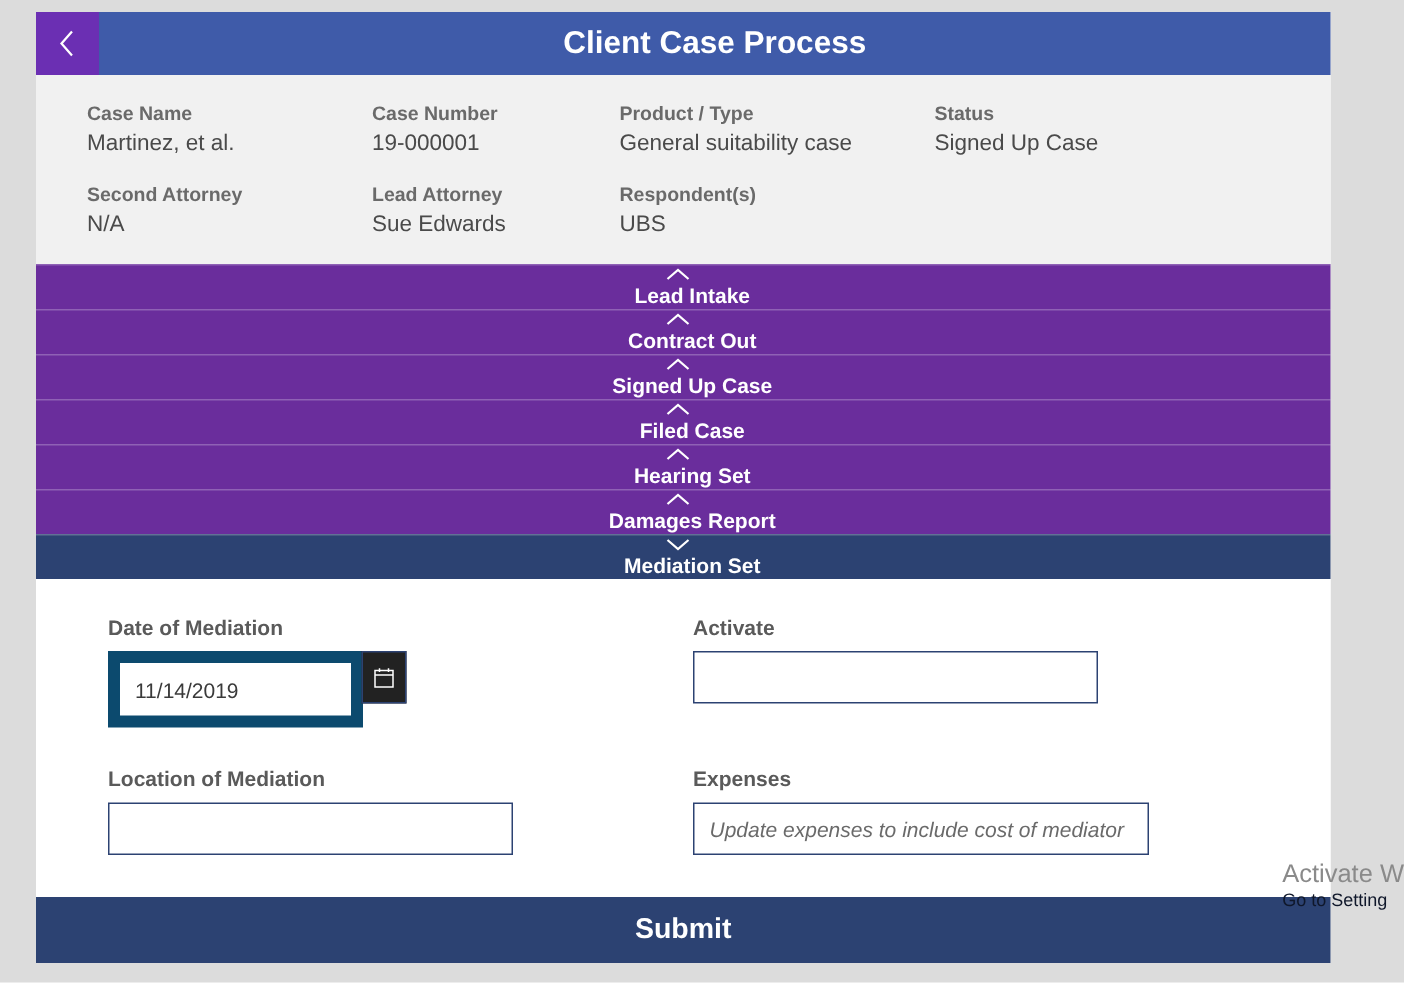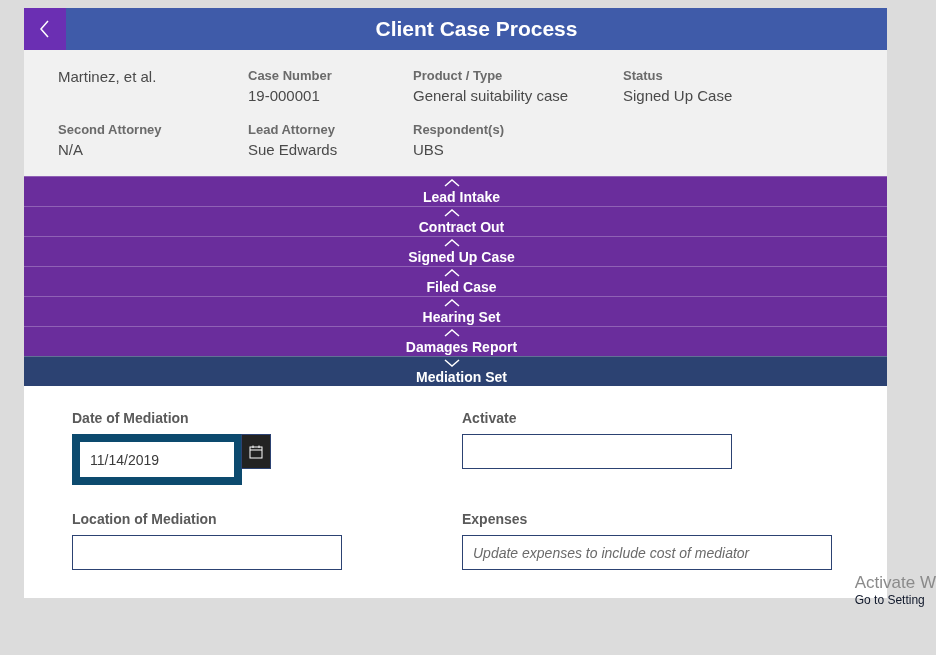--- a/index.html
+++ b/index.html
@@ -26,21 +26,21 @@
 
     .form-panel { background: #fff; padding: 24px 48px 28px 48px; }
     .form-row { display: flex; gap: 90px; margin-bottom: 26px; }
     .form-col { flex: 1; }
     .form-label { font-size: 14px; font-weight: 700; color: #5a5a5a; margin-bottom: 8px; display: block; }
     .date-wrap { display: flex; }
     .text-input { height: 35px; border: 1px solid #2c4272; padding: 0 10px; font-size: 14px; color: #444; width: 100%; }
     .date-input { height: 51px; border: 8px solid #0c4a6e; padding: 0 10px; font-size: 14px; color: #3a3a3a; width: 170px; }
     .cal-btn { width: 30px; height: 35px; background: #222; display: flex; align-items: center; justify-content: center; margin-left: -1px; border: 1px solid #2c4272; cursor: pointer; }
     .mediator-input, .location-input { width: 270px; }
-    .expenses-input { width: 370px; font-style: italic; color: #ec4899; }
+    .expenses-input { width: 304px; font-style: italic; color: #ec4899; }
     .expenses-input::placeholder { font-style: italic; color: #6a6a6a; }
 
     .submit-bar { height: 44px; background: #2c4272; display: flex; align-items: center; justify-content: center; color: #fff; font-size: 19px; font-weight: 600; cursor: pointer; }
 
     .watermark { position: absolute; right: 0; bottom: 48px; text-align: left; color: #8a8a8a; font-size: 17px; }
     .watermark .w2 { font-size: 12px; color: #0f172a; }
   </style>
 </head>
 <body>
 
@@ -50,20 +50,21 @@
     <div class="back-btn">
       <svg width="16" height="20" viewBox="0 0 16 20">
         <polyline points="11,2 4,10 11,18" stroke="#fff" stroke-width="1.5" fill="none"></polyline>
       </svg>
     </div>
     <div class="title-bar">Client Case Process</div>
   </div>
 
   <div class="summary">
     <div class="cell">
+      <div class="field-label">Case Name</div>
       <div class="field-value">Martinez, et al.</div>
     </div>
     <div class="cell">
       <div class="field-label">Case Number</div>
       <div class="field-value">19-000001</div>
     </div>
     <div class="cell">
       <div class="field-label">Product / Type</div>
       <div class="field-value">General suitability case</div>
     </div>
@@ -171,19 +172,20 @@
         <label class="form-label">Location of Mediation</label>
         <input class="text-input location-input" type="text" value="" style="">
       </div>
       <div class="form-col">
         <label class="form-label">Expenses</label>
         <input class="text-input expenses-input" type="text" placeholder="Update expenses to include cost of mediator" style="">
       </div>
     </div>
   </div>
 
+  <div class="submit-bar">Submit</div>
 
 </div>
 
 <div class="watermark">
   <div>Activate W</div>
   <div class="w2">Go to Setting</div>
 </div>
 
 </body></html>

